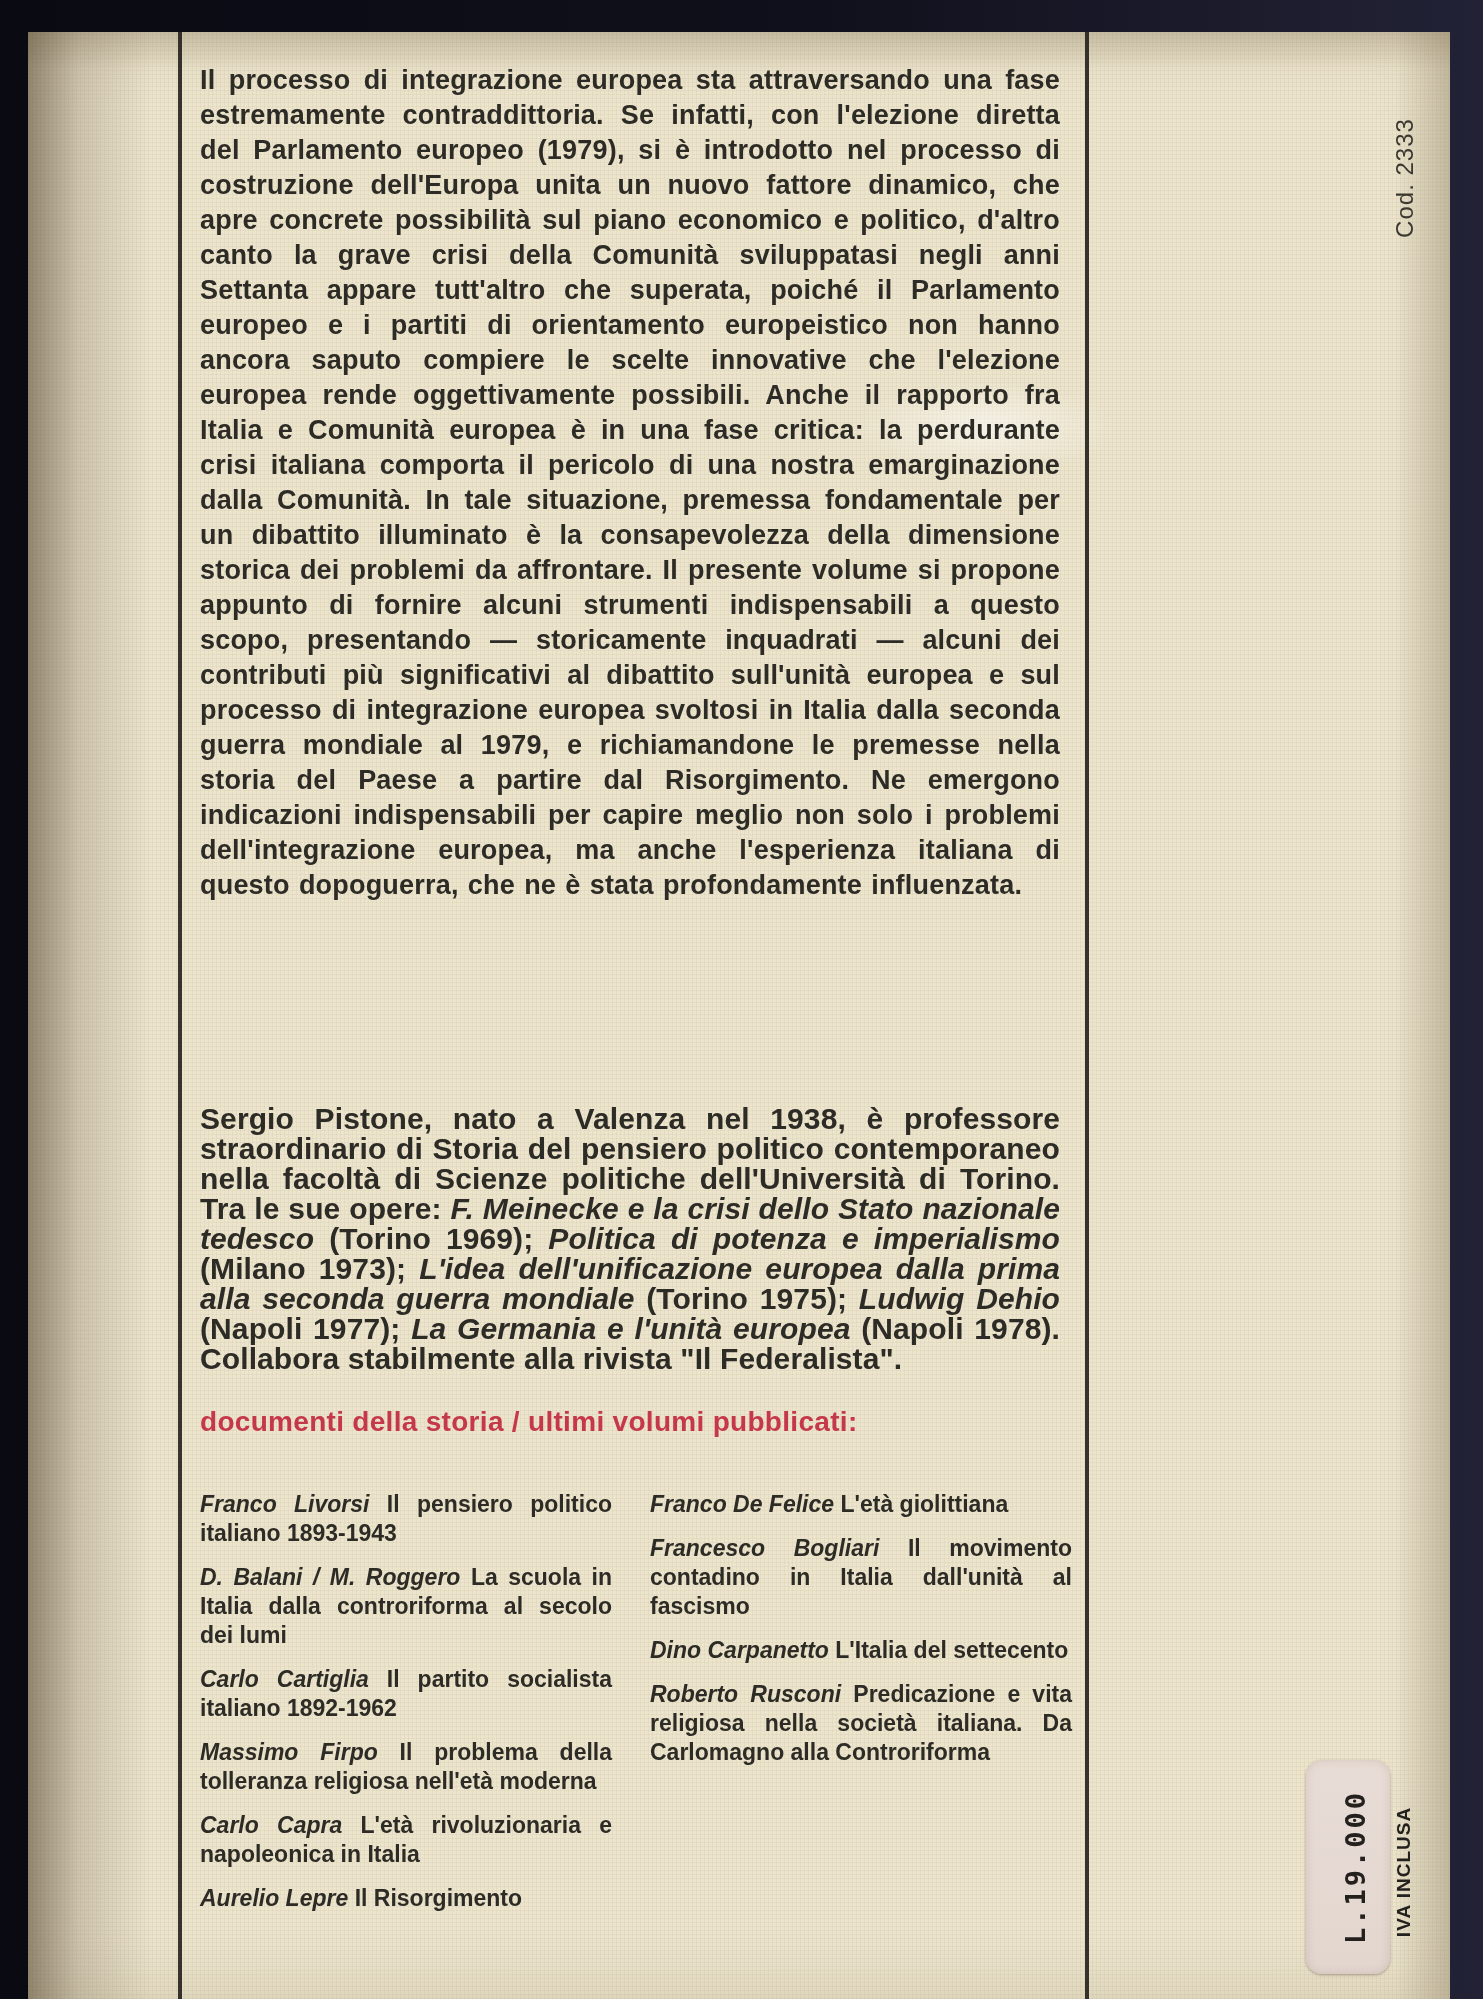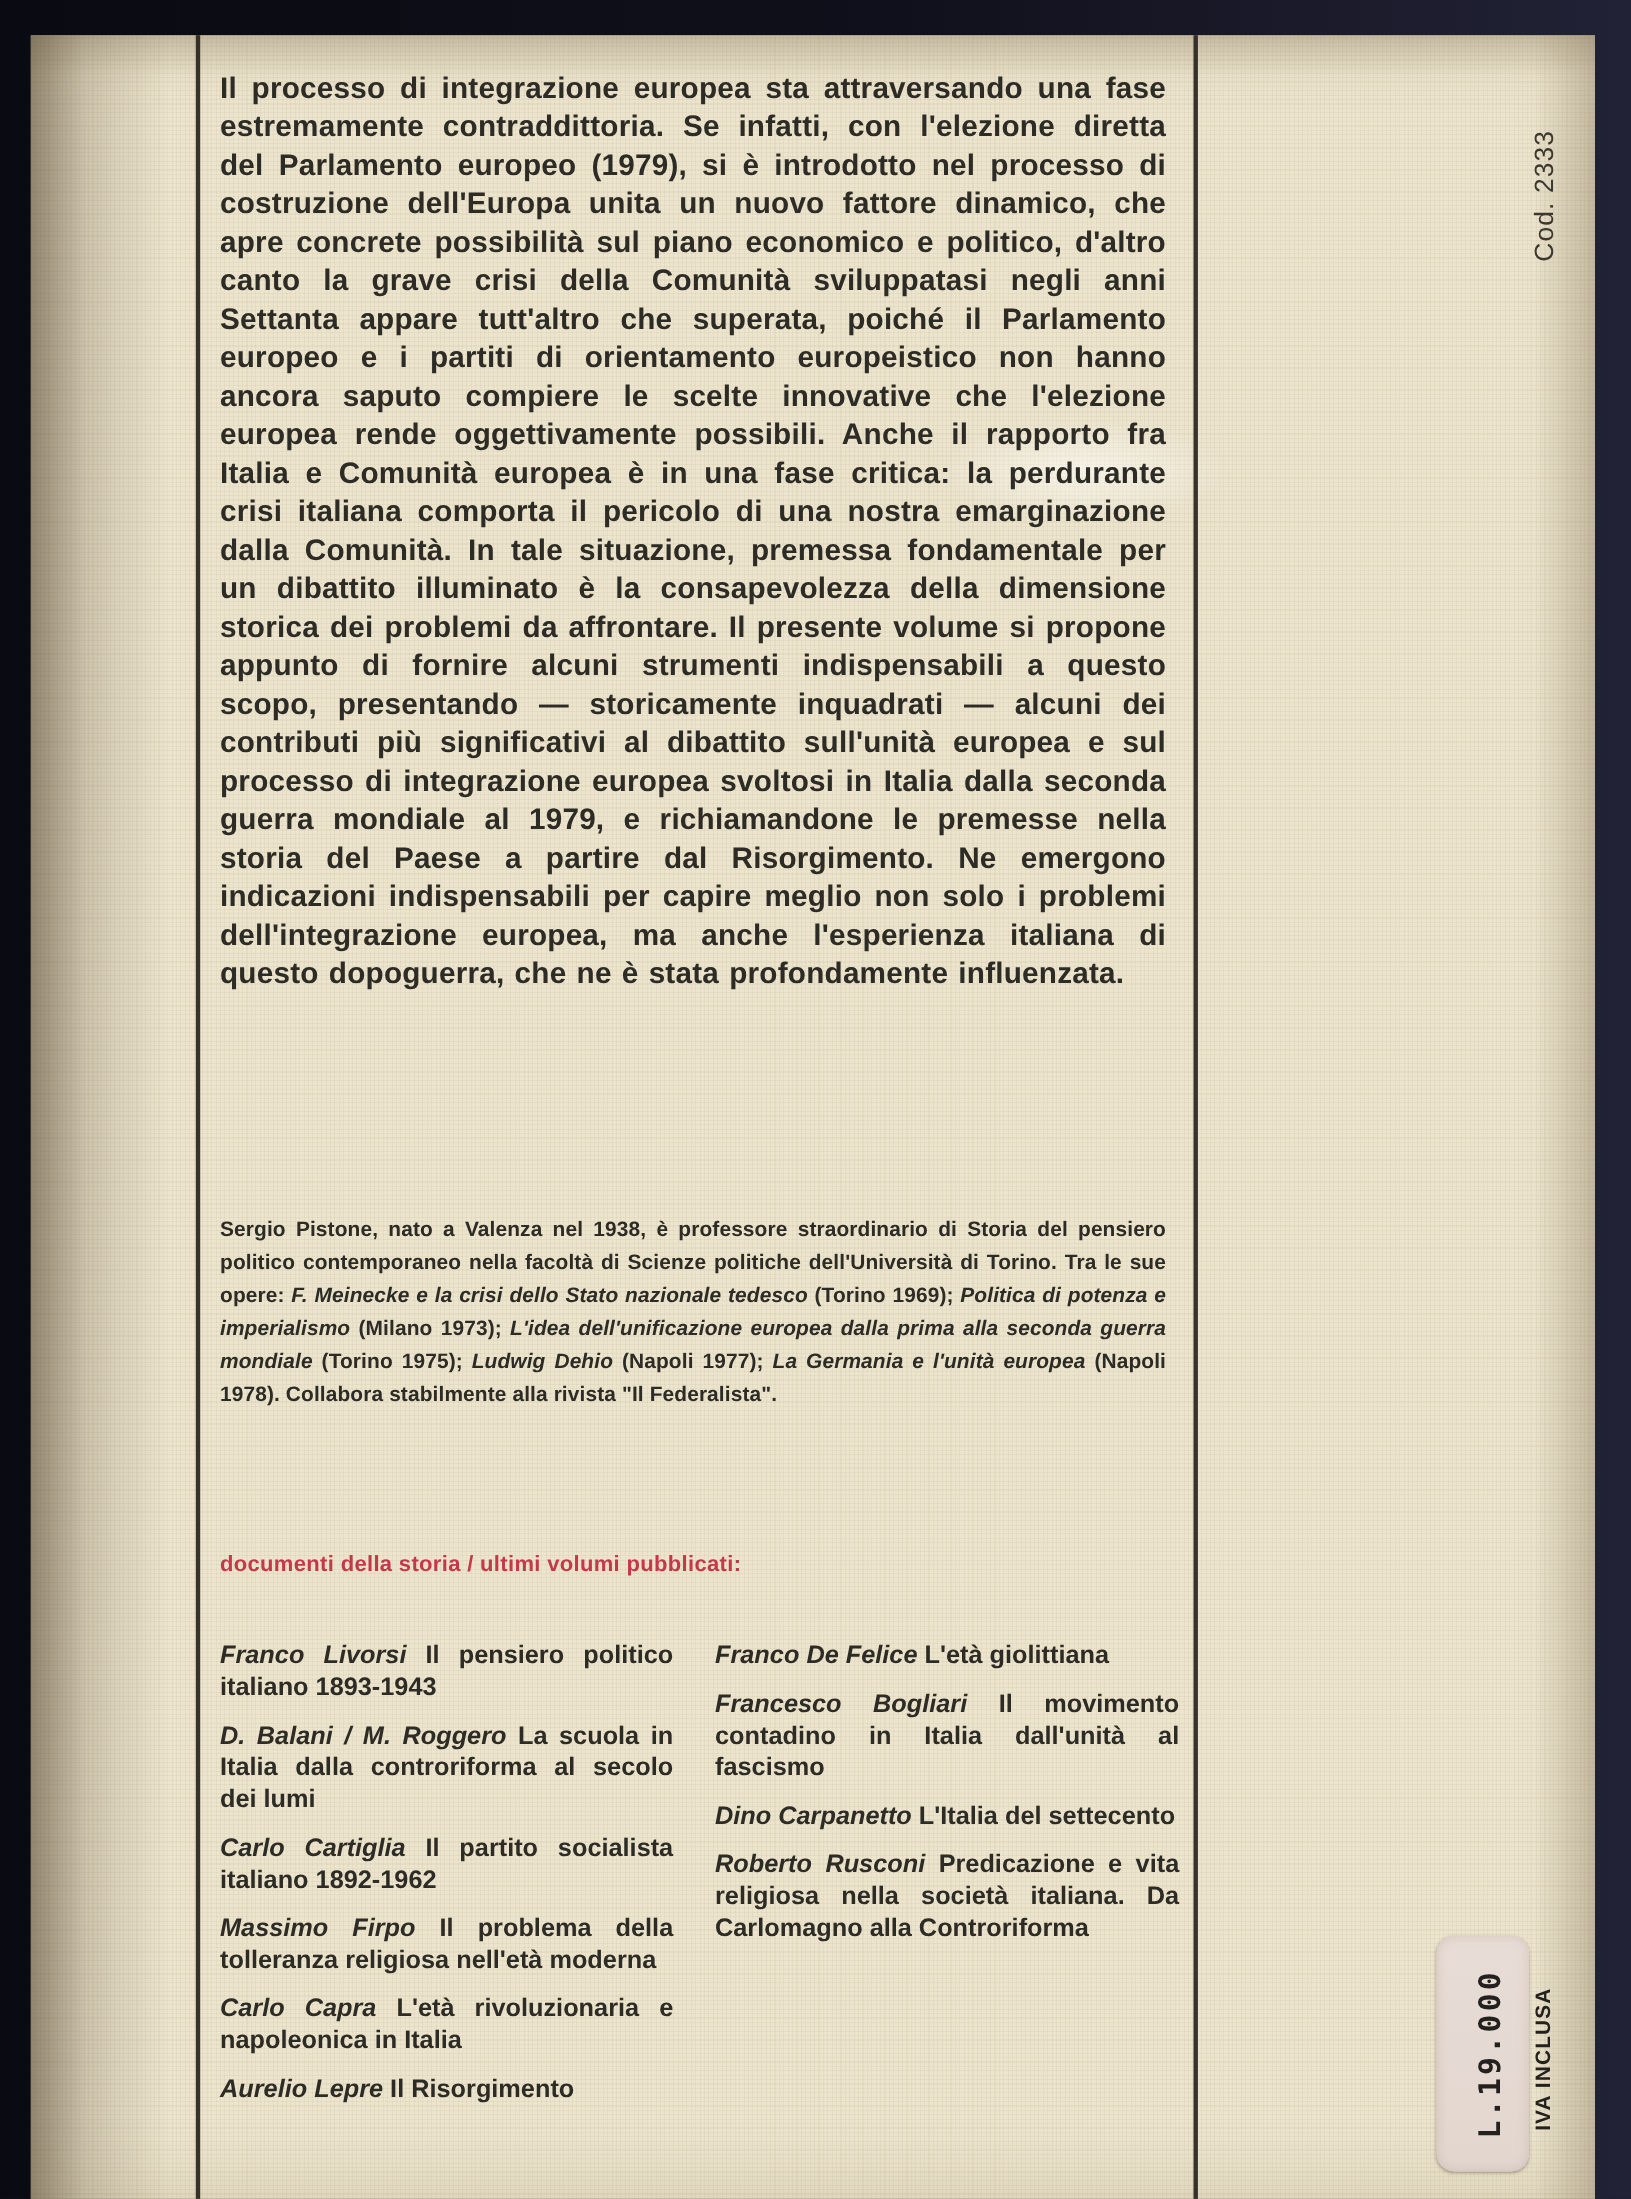--- a/index.html
+++ b/index.html
@@ -53,27 +53,27 @@
     position:absolute;left:172px;top:0;width:860px;
     color:var(--ink);
   }
   .blurb{
     position:absolute;top:31px;left:0;width:860px;
     font-size:27px;line-height:35px;font-weight:700;
     text-align:justify;letter-spacing:0.2px;word-spacing:1.5px;
   }
   .bio{
     position:absolute;top:1072px;left:0;width:860px;
-    font-size:19px;line-height:30px;font-weight:700;
+    font-size:30px;line-height:30px;font-weight:700;
     text-align:justify;letter-spacing:0.1px;
   }
   .bio .it{font-style:italic;}
   .series-heading{
     position:absolute;top:1374px;left:0;
-    font-size:20px;line-height:32px;font-weight:700;
+    font-size:28px;line-height:32px;font-weight:700;
     color:var(--accent-red);letter-spacing:0.3px;
   }
   .book-columns{
     position:absolute;top:1458px;left:0;width:872px;
     display:flex;gap:38px;justify-content:flex-end;
   }
   .book-col{width:412px;}
   .book-col.right{width:422px;}
   .book-item{
     font-size:23px;line-height:29px;font-weight:700;

